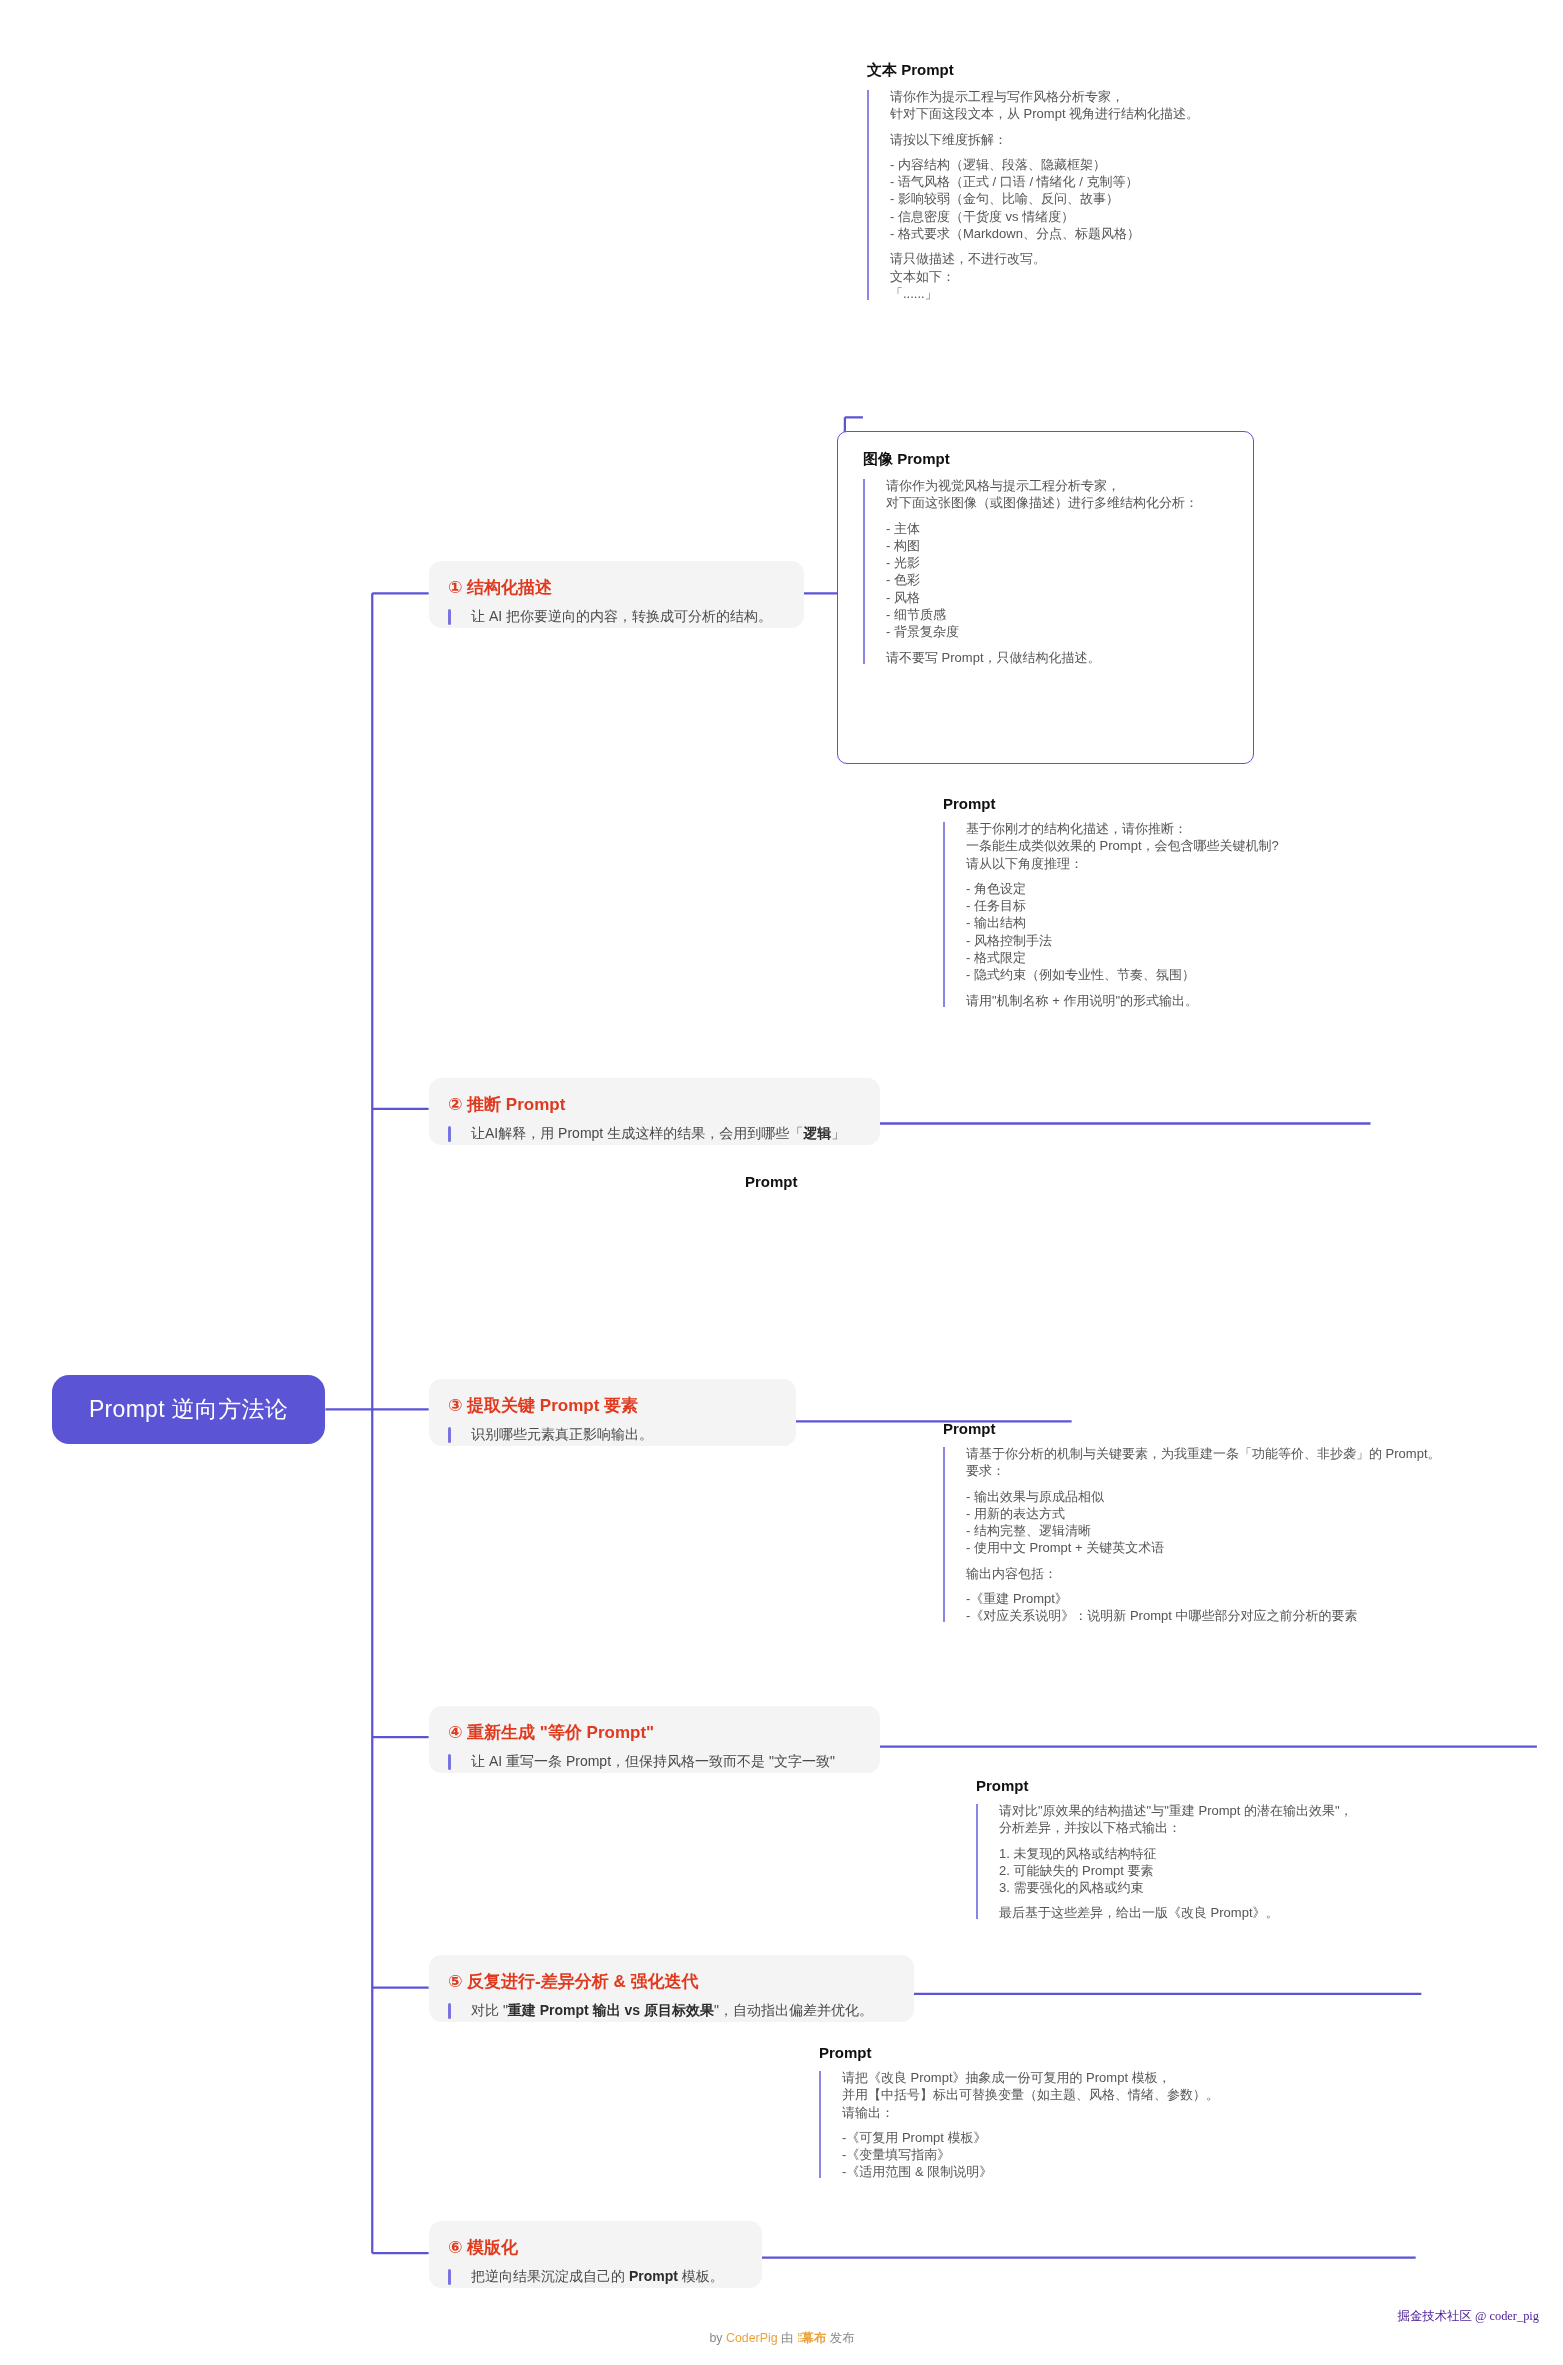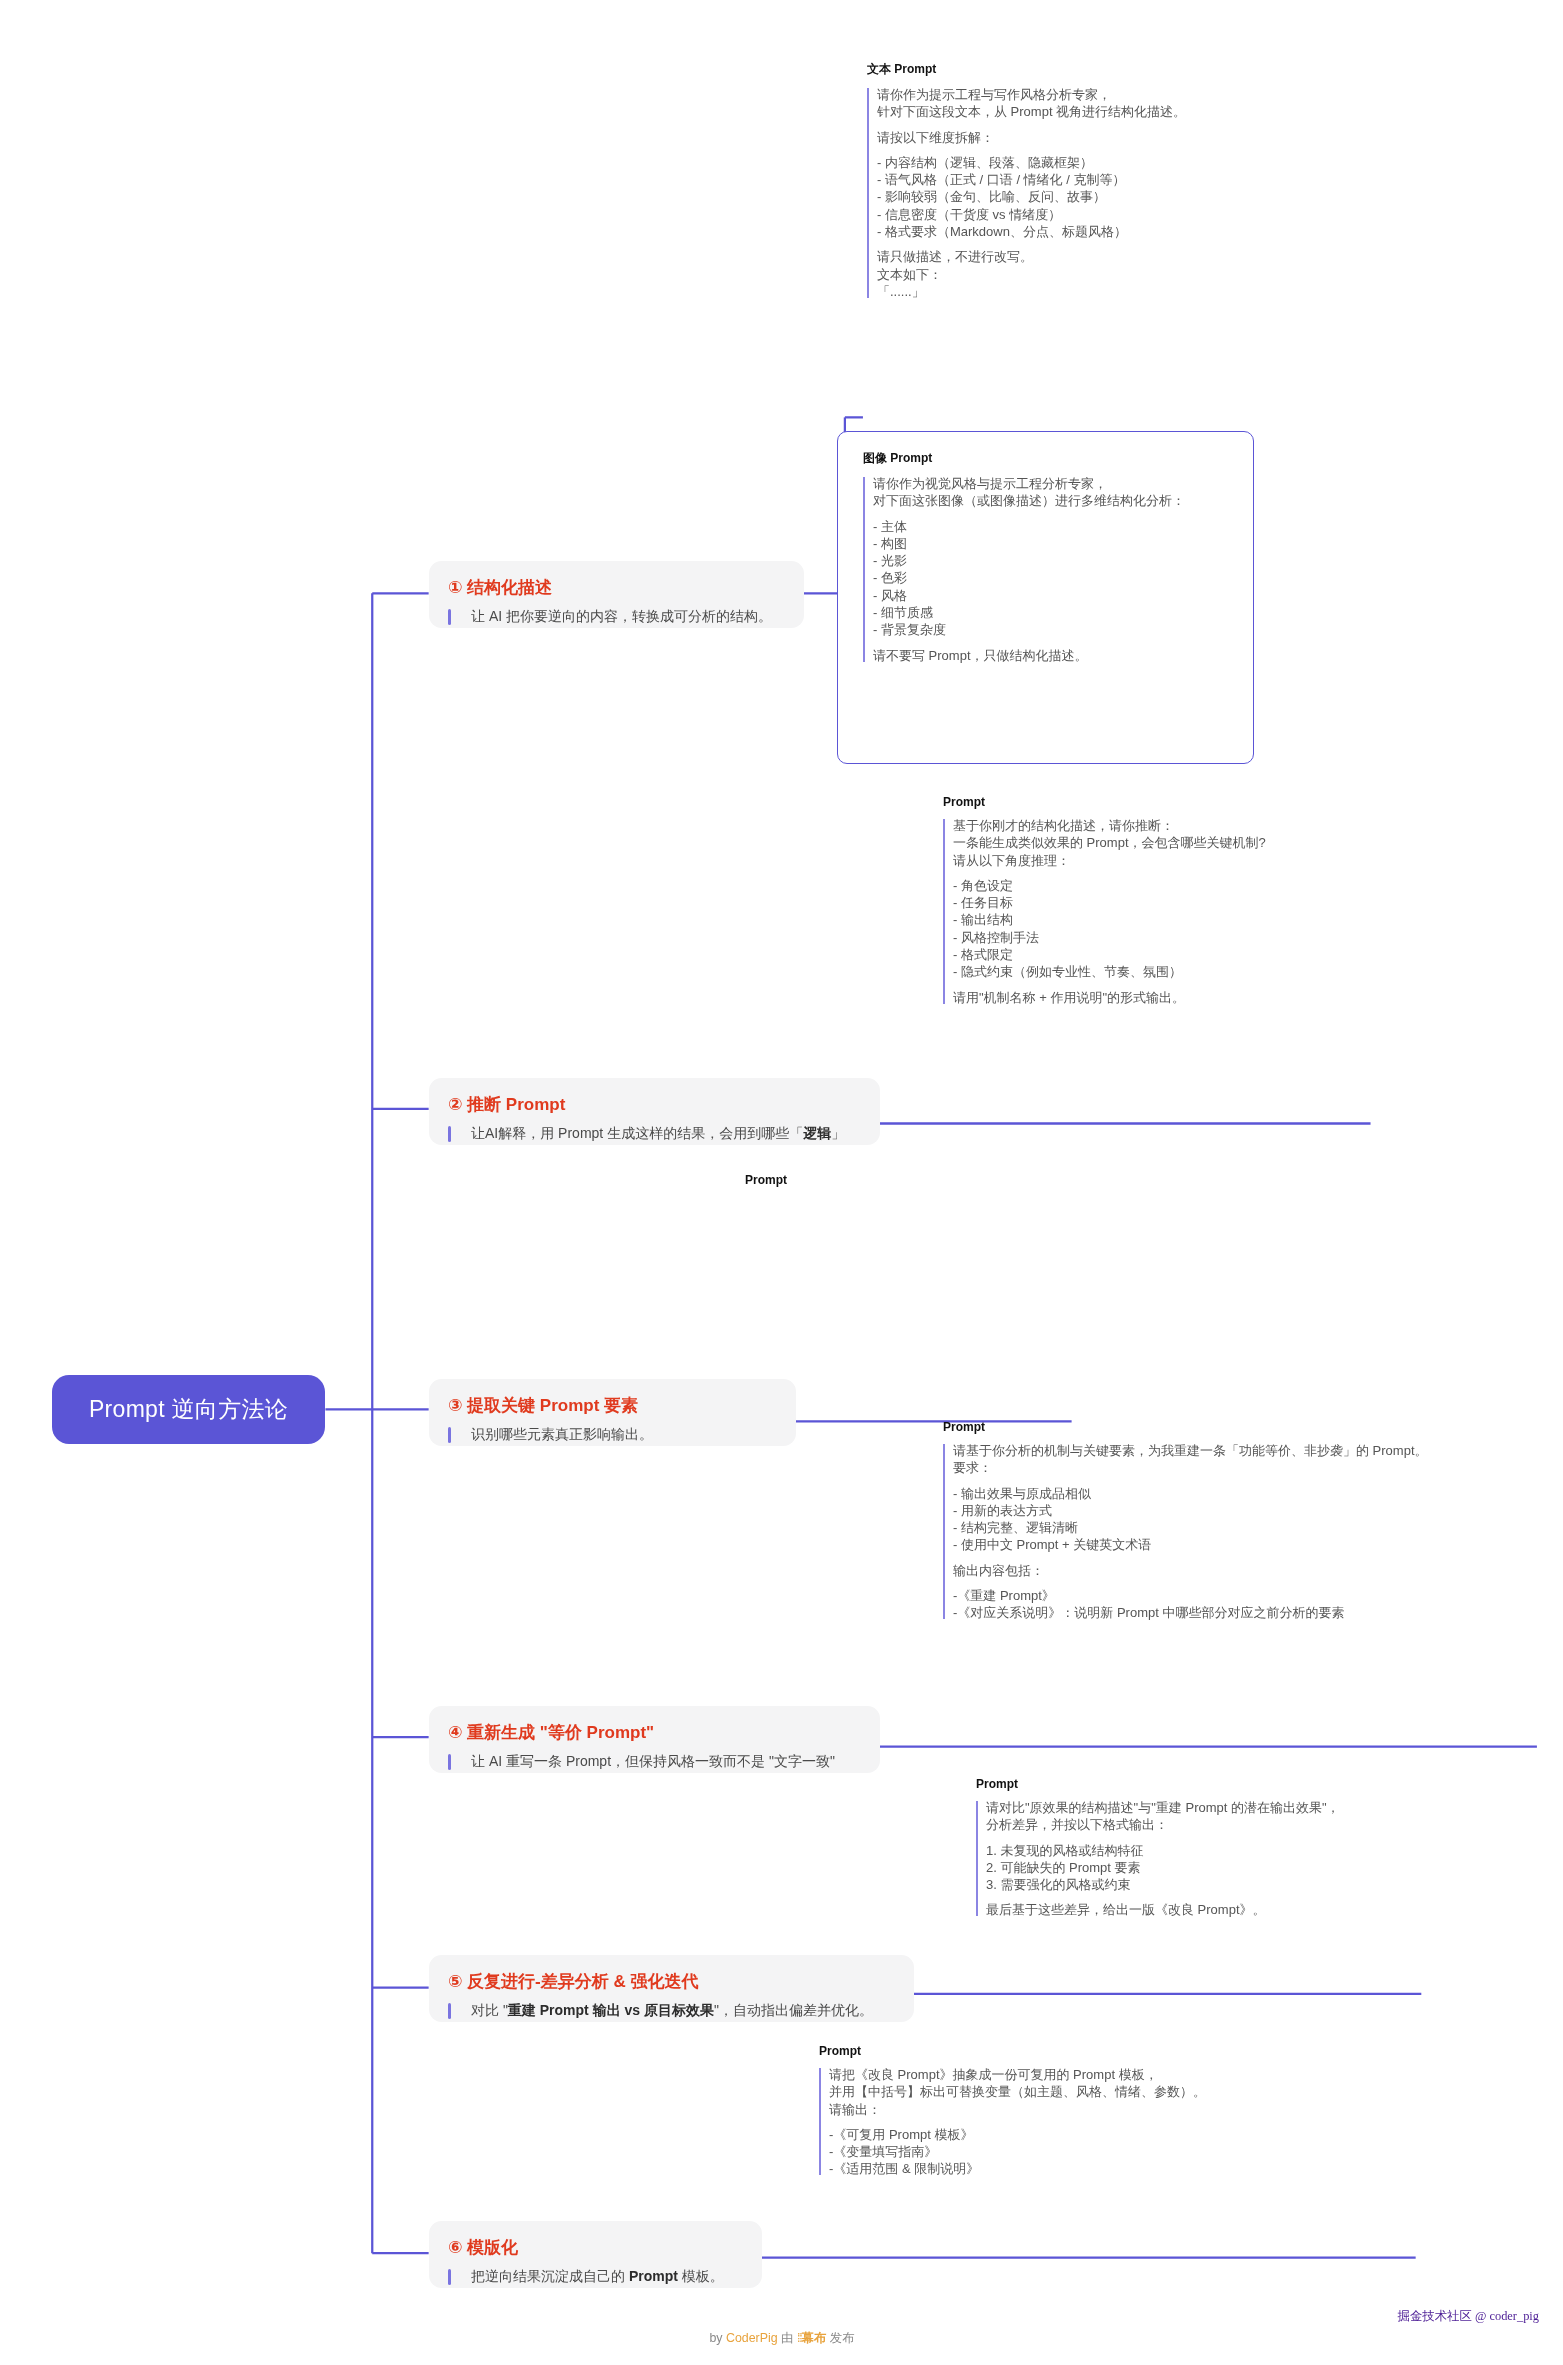--- a/index.html
+++ b/index.html
@@ -33,24 +33,24 @@
     position:relative;padding-left:23px;color:#4a4a4a;font-size:14px;white-space:nowrap;
   }
   .branch-desc:before{
     content:"";position:absolute;left:0;top:1.1px;bottom:1.1px;width:2.8px;background:#7a74e0;border-radius:1.7px;
   }
   .branch-desc b{color:#2c2c2c;font-weight:bold;}
 
   
   .pblock{position:absolute;}
   .pblock h4{
-    margin:0 0 8px 0;font-size:12px;font-weight:bold;color:#111111;white-space:nowrap;
+    margin:0 0 8px 0;font-size:15px;font-weight:bold;color:#111111;white-space:nowrap;
   }
   .pbody{
-    position:relative;padding-left:10px;color:#555555;font-size:13px;line-height:1.33;
+    position:relative;padding-left:23px;color:#555555;font-size:13px;line-height:1.33;
   }
   .pbody:before{
     content:"";position:absolute;left:0;top:2.3px;bottom:2.3px;width:2.3px;background:#8b85e3;
   }
   .pbody .ln{white-space:pre;min-height:17px;}
   .pbody .ln.blank{height:8px;min-height:8px;}
   .pbody .ln b{color:#222222;font-weight:bold;}
 
   
   .outlined{

